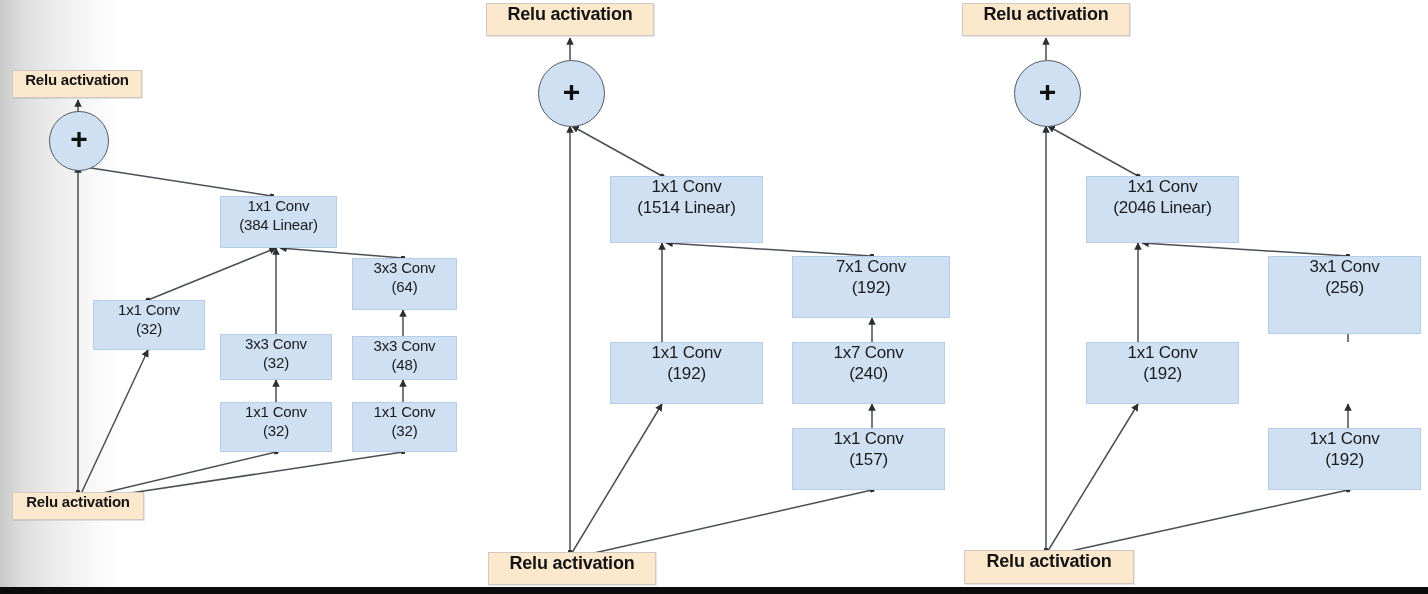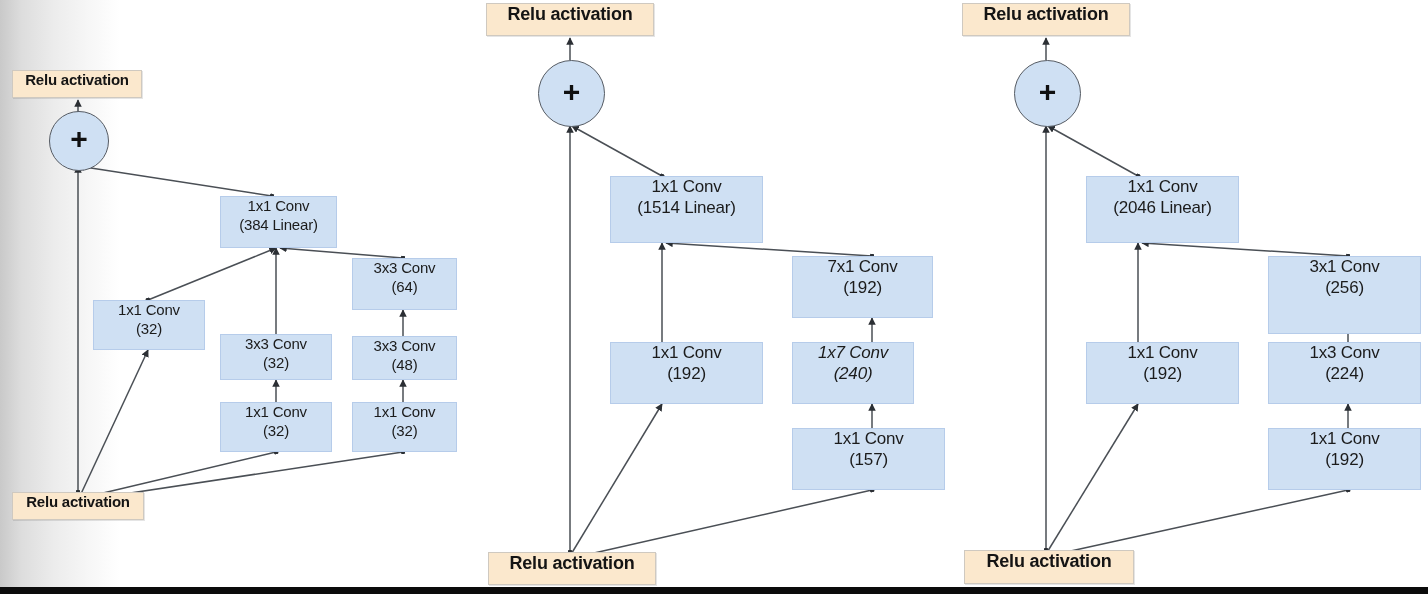--- a/index.html
+++ b/index.html
@@ -201,26 +201,26 @@
   <div class="node conv" style="left:610px; top:176px; width:153px; height:67px; font-size:17px;">
     <div class="l1">1x1 Conv</div>
     <div class="l2">(1514 Linear)</div>
   </div>
 
   <div class="node conv" style="left:610px; top:342px; width:153px; height:62px; font-size:17px;">
     <div class="l1">1x1 Conv</div>
     <div class="l2">(192)</div>
   </div>
 
-  <div class="node conv" style="left:792px; top:256px; width:141px; height:62px; font-size:17px;">
+  <div class="node conv" style="left:792px; top:256px; width:158px; height:62px; font-size:17px;">
     <div class="l1">7x1 Conv</div>
     <div class="l2">(192)</div>
   </div>
 
-  <div class="node conv" style="left:792px; top:342px; width:122px; height:62px; font-size:17px;font-style:italic;">
+  <div class="node conv" style="left:792px; top:342px; width:153px; height:62px; font-size:17px;">
     <div class="l1">1x7 Conv</div>
     <div class="l2">(240)</div>
   </div>
 
   <div class="node conv" style="left:792px; top:428px; width:153px; height:62px; font-size:17px;">
     <div class="l1">1x1 Conv</div>
     <div class="l2">(157)</div>
   </div>
 
   <div class="node relu" style="left:488px; top:552px; width:168px; height:33px; font-size:18px;">
@@ -243,24 +243,20 @@
   <div class="node conv" style="left:1086px; top:342px; width:153px; height:62px; font-size:17px;">
     <div class="l1">1x1 Conv</div>
     <div class="l2">(192)</div>
   </div>
 
   <div class="node conv" style="left:1268px; top:256px; width:153px; height:78px; font-size:17px;">
     <div class="l1">3x1 Conv</div>
     <div class="l2">(256)</div>
   </div>
 
-  <div class="node conv" style="left:1268px; top:342px; width:153px; height:62px; font-size:17px;">
-    <div class="l1">1x3 Conv</div>
-    <div class="l2">(224)</div>
-  </div>
 
   <div class="node conv" style="left:1268px; top:428px; width:153px; height:62px; font-size:17px;">
     <div class="l1">1x1 Conv</div>
     <div class="l2">(192)</div>
   </div>
 
   <div class="node relu" style="left:964px; top:550px; width:170px; height:34px; font-size:18px;">
     <div>Relu activation</div>
   </div>
 

